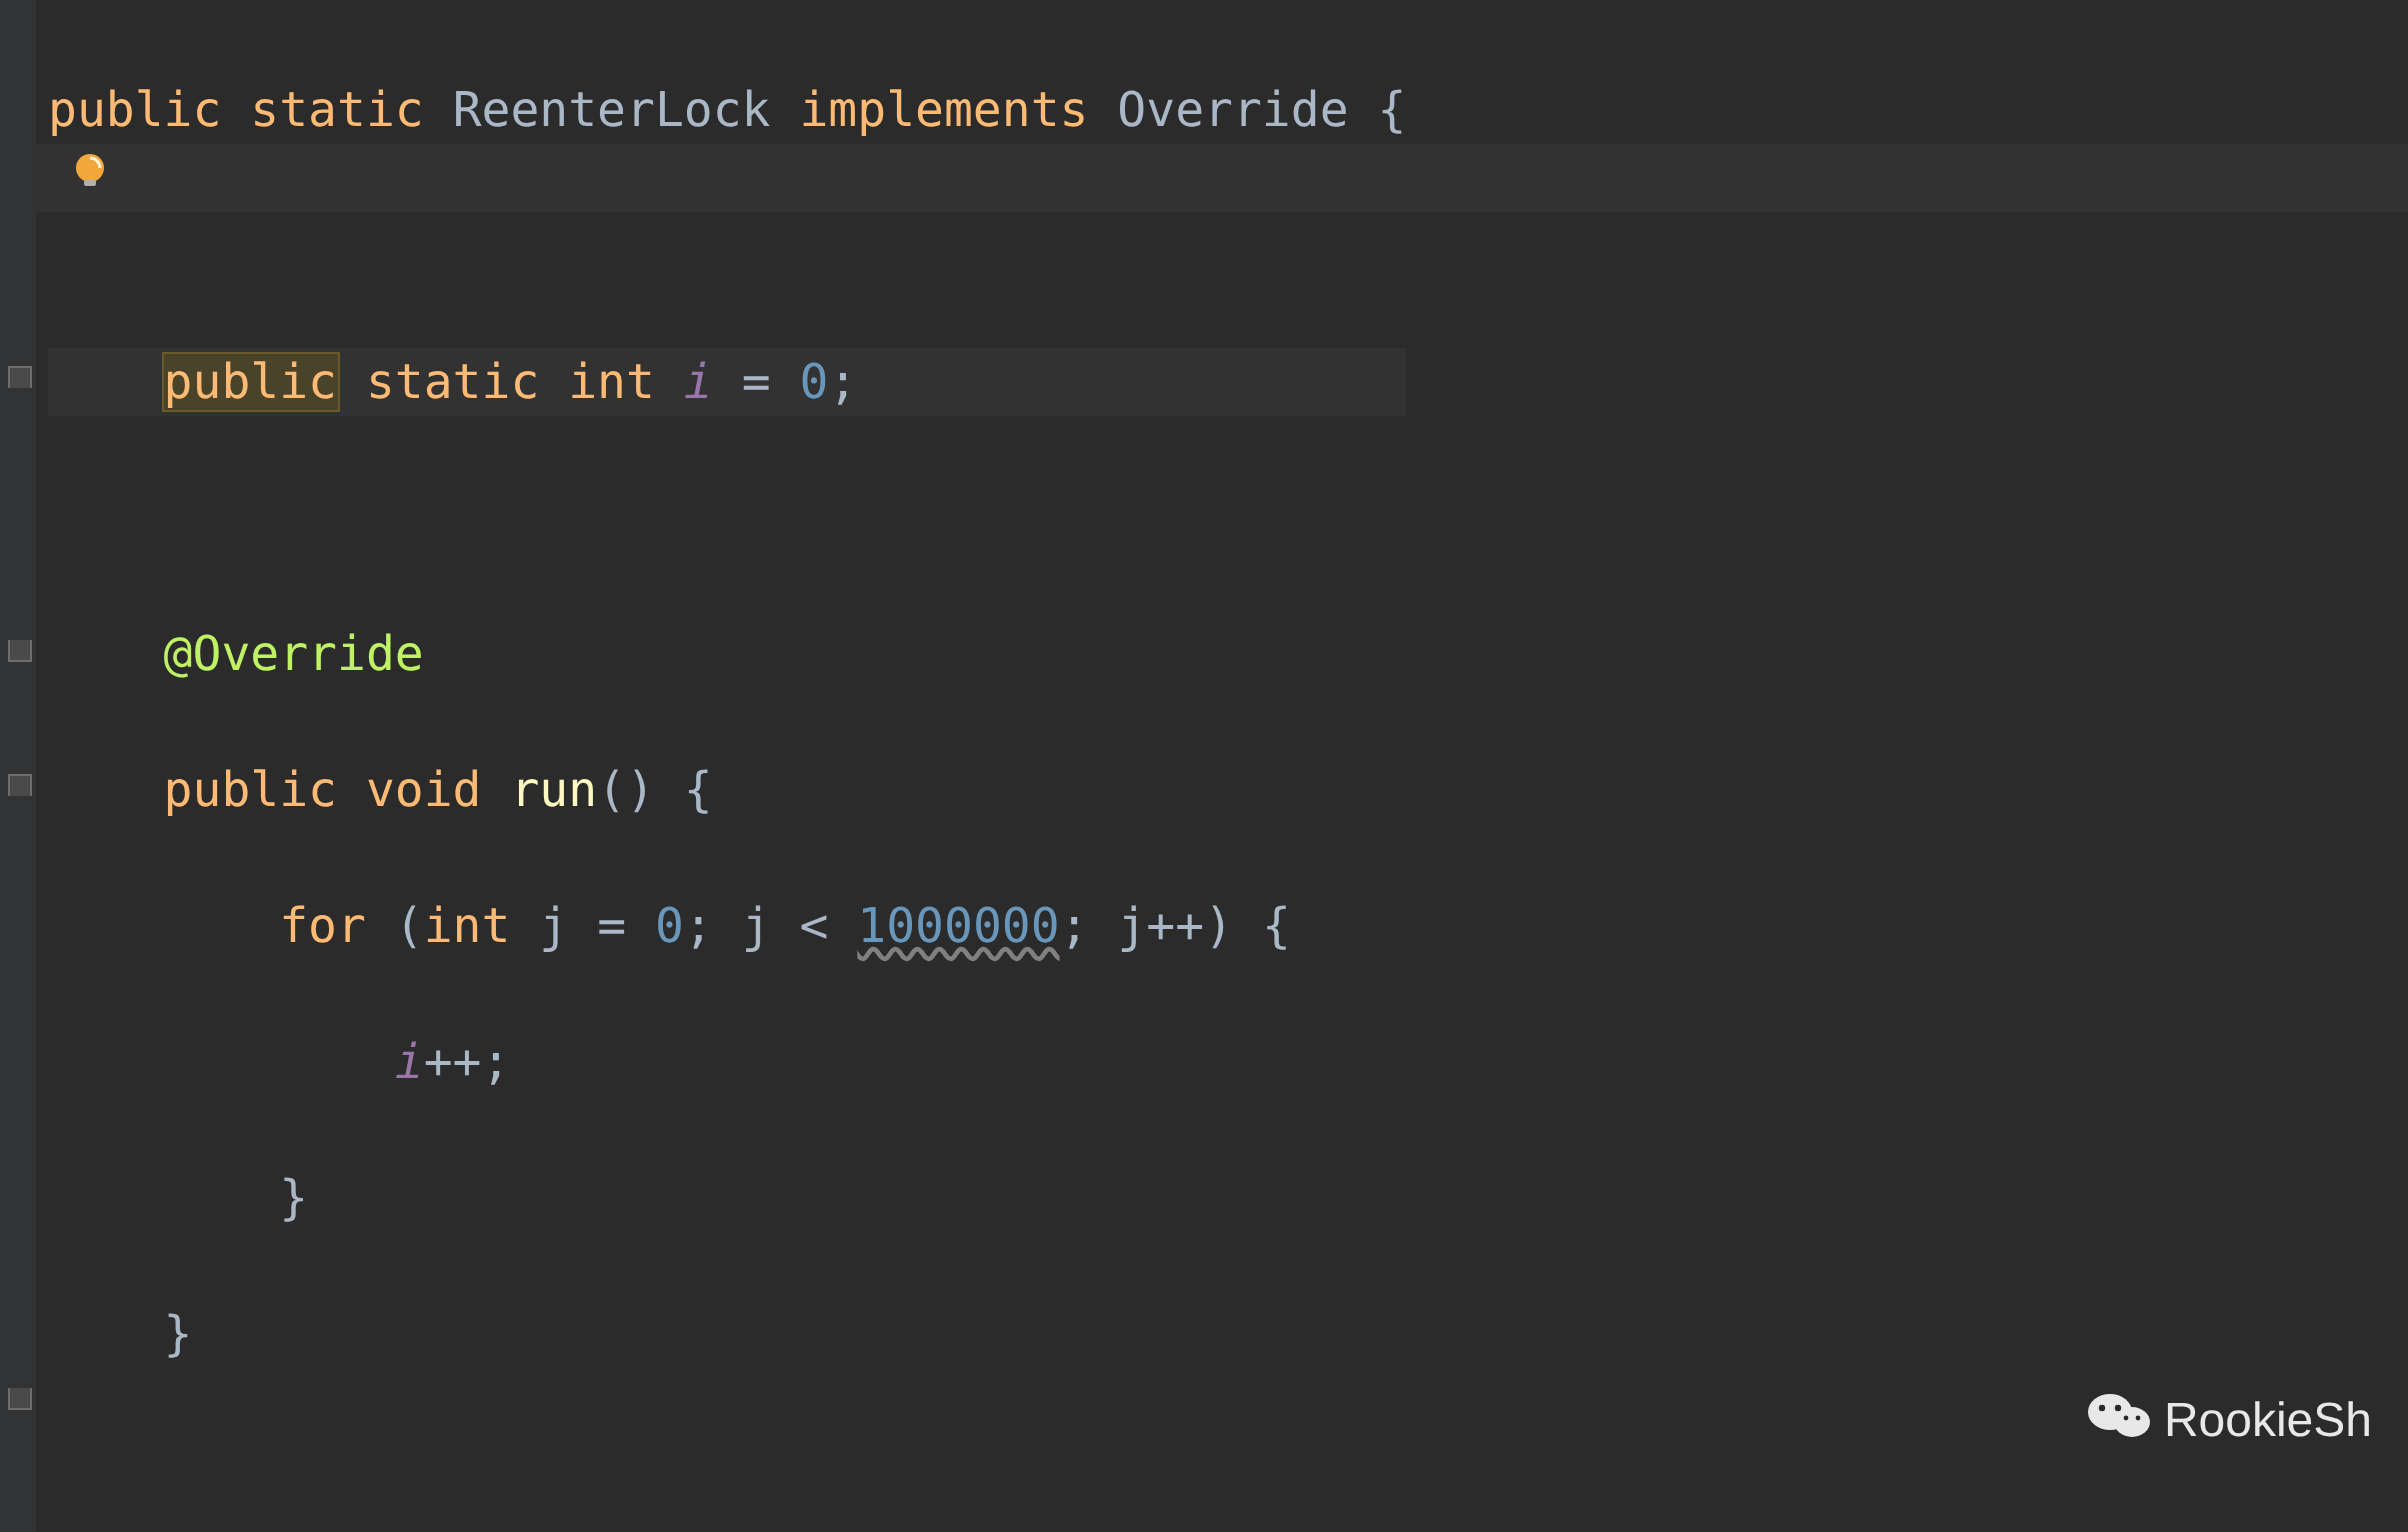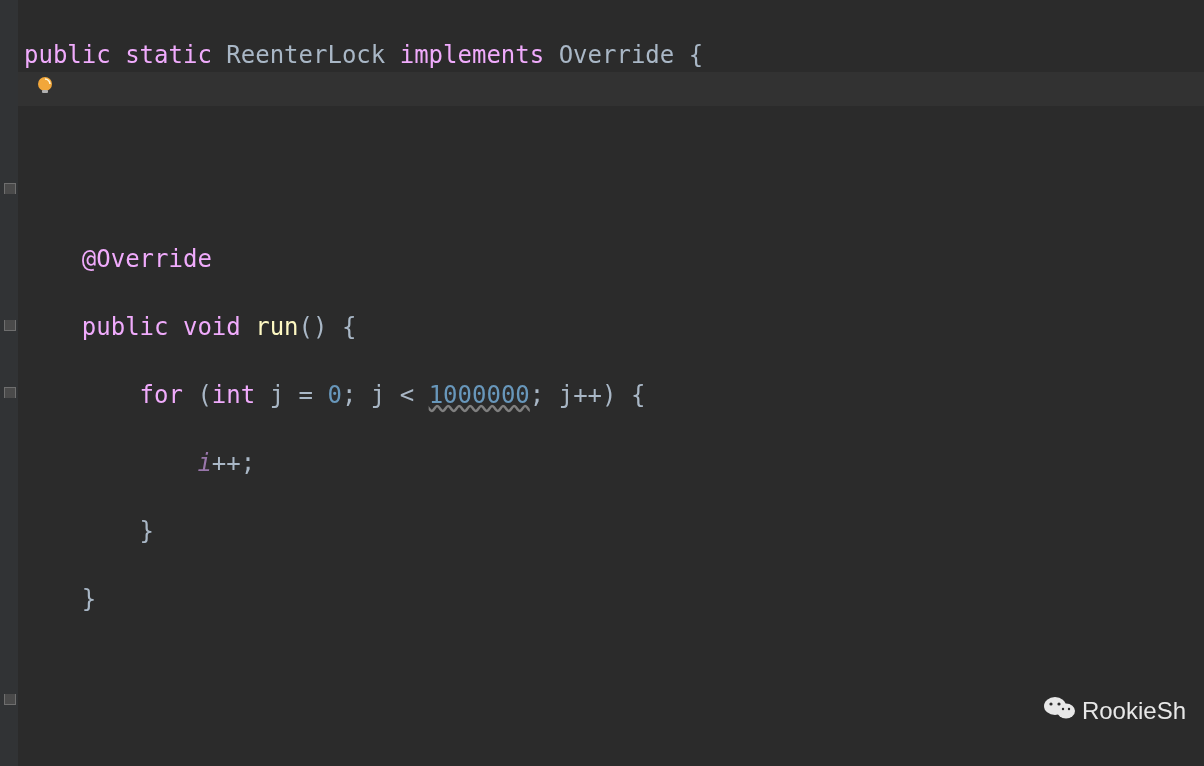--- a/index.html
+++ b/index.html
@@ -4,24 +4,24 @@
 <style>
   html,body{margin:0;padding:0;width:1204px;height:766px;background:#2b2b2b;overflow:hidden}
   body{font-family:"Menlo","Consolas","DejaVu Sans Mono",monospace;font-size:24px;line-height:34px;color:#a9b7c6}
   .gutter{position:absolute;left:0;top:0;width:18px;height:766px;background:#313335;z-index:1}
   .fold{position:absolute;left:4px;width:10px;height:10px;border:1px solid #6e6e6e;background:#4a4a4a}
   .fold.top{border-bottom:none}
   .fold.bot{border-top:none}
   .code{position:absolute;left:18px;top:0;padding:4px 10px 0 6px;white-space:pre}
   .line{height:34px}
   .current-line{background:#323232}
-  .kw{color:#f0abfc}
+  .kw{color:#fdba74}
   .fn{color:#fef9c3}
   .num{color:#6897bb}
-  .ann{color:#f0abfc}
+  .ann{color:#bef264}
   .field-i{color:#9876aa;font-style:italic}
   .underline{text-decoration:underline wavy #808080}
   .hl1{background:#49432a;outline:1px solid #6a5a2a}
   .bulb{position:absolute;left:34px;top:75px;width:22px;height:22px;z-index:3}
   .bulb svg{display:block}
   .watermark{position:absolute;right:18px;bottom:38px;display:flex;gap:6px;color:#e8e8e8;font-family:Arial,sans-serif;font-size:24px;z-index:5}
   .watermark svg{display:block}
   .current-row{position:absolute;left:0;top:72px;width:1204px;height:34px;background:#323232;z-index:0}
 </style>
 </head>
@@ -40,20 +40,21 @@
   <svg width="22" height="22" viewBox="0 0 22 22">
     <circle cx="11" cy="9" r="7" fill="#f2a73b"></circle>
     <rect x="8" y="15" width="6" height="3" rx="1" fill="#b0b0b0"></rect>
     <path d="M11 4 A5 5 0 0 1 16 9" stroke="#fff6d8" stroke-width="1.5" fill="none"></path>
   </svg>
 </div>
 
 <div class="code">
 <div class="line"><span class="kw">public</span><span> </span><span class="kw">static</span><span> </span><span>ReenterLock</span><span> </span><span class="kw">implements</span><span> </span><span>Override</span><span> </span><span>{</span></div>
 <div class="line"></div>
+<div class="line current-line"><span>    </span><span class="kw hl1">public</span><span> </span><span class="kw">static</span><span> </span><span class="kw">int</span><span> </span><span class="field-i">i</span><span> </span><span>=</span><span> </span><span class="num">0</span><span>;</span></div>
 <div class="line"></div>
 <div class="line"><span>    </span><span class="ann">@Override</span></div>
 <div class="line"><span>    </span><span class="kw">public</span><span> </span><span class="kw">void</span><span> </span><span class="fn">run</span><span>()</span><span> </span><span>{</span></div>
 <div class="line"><span>        </span><span class="kw">for</span><span> </span><span>(</span><span class="kw">int</span><span> </span><span>j</span><span> </span><span>=</span><span> </span><span class="num">0</span><span>;</span><span> </span><span>j</span><span> </span><span>&lt;</span><span> </span><span class="num underline">1000000</span><span>;</span><span> </span><span>j++</span><span>)</span><span> </span><span>{</span></div>
 <div class="line"><span>            </span><span class="field-i">i</span><span>++</span><span>;</span></div>
 <div class="line"><span>        </span><span>}</span></div>
 <div class="line"><span>    </span><span>}</span></div>
 <div class="line"></div>
 
 

